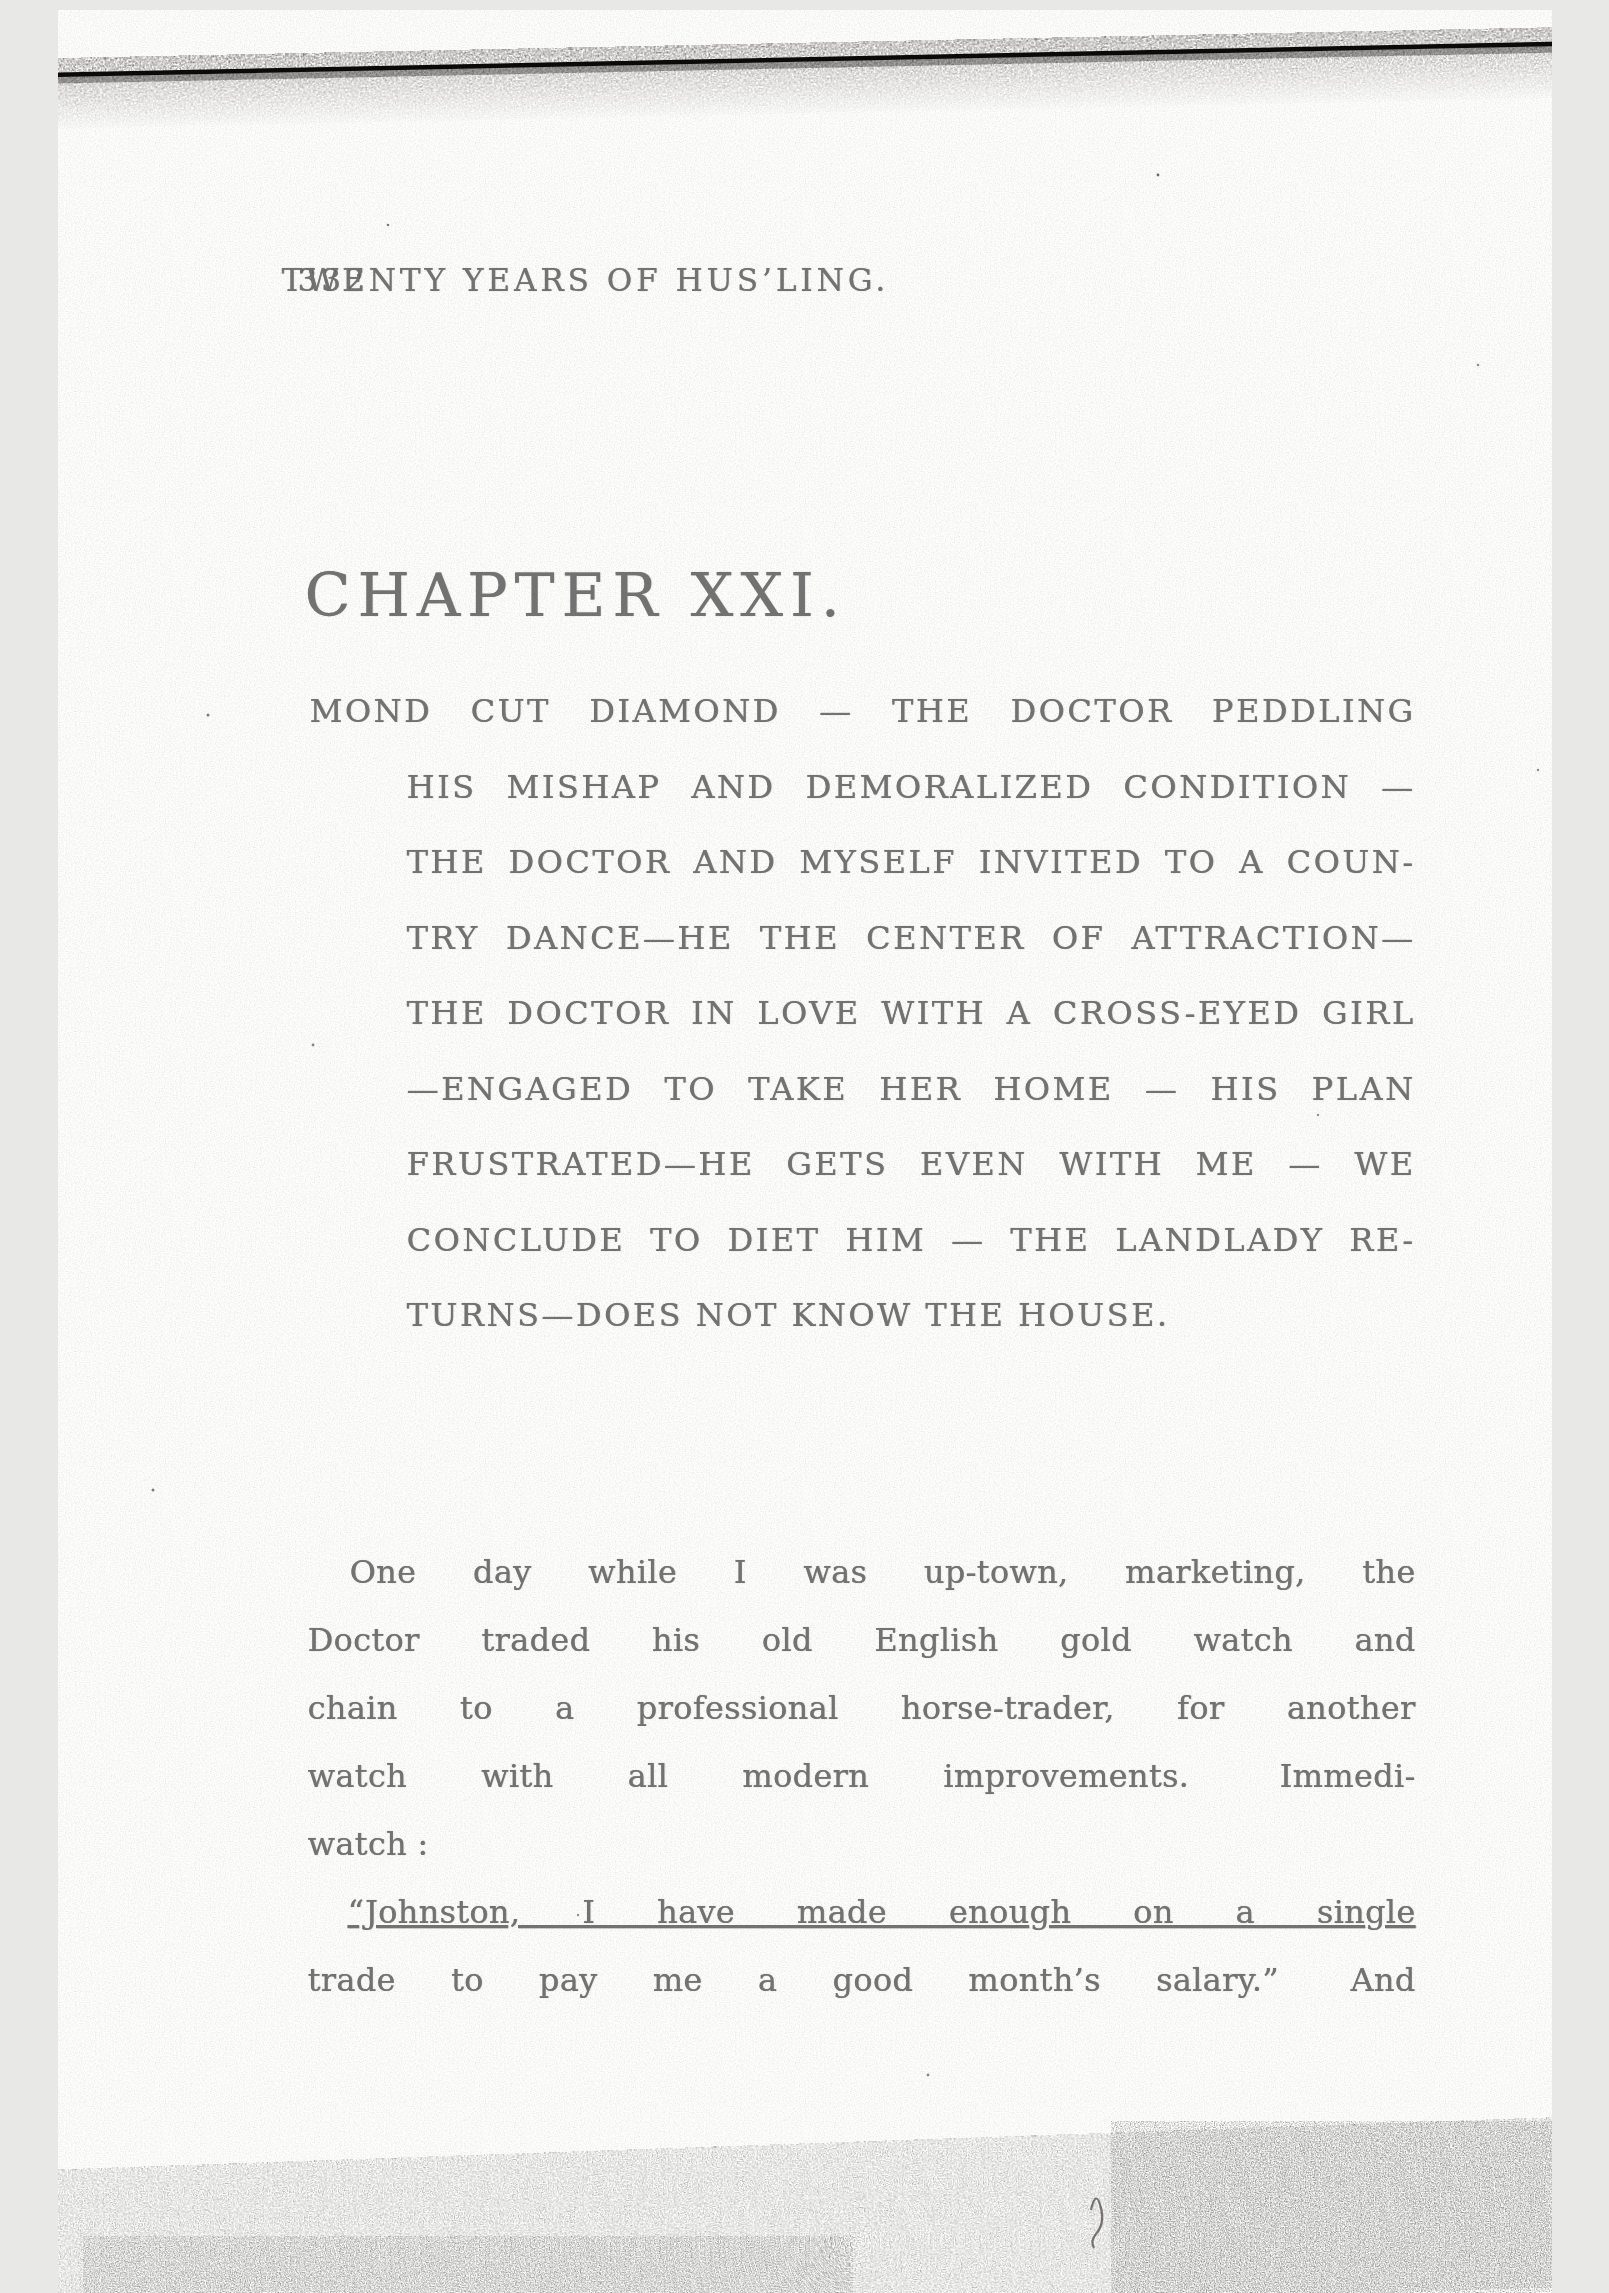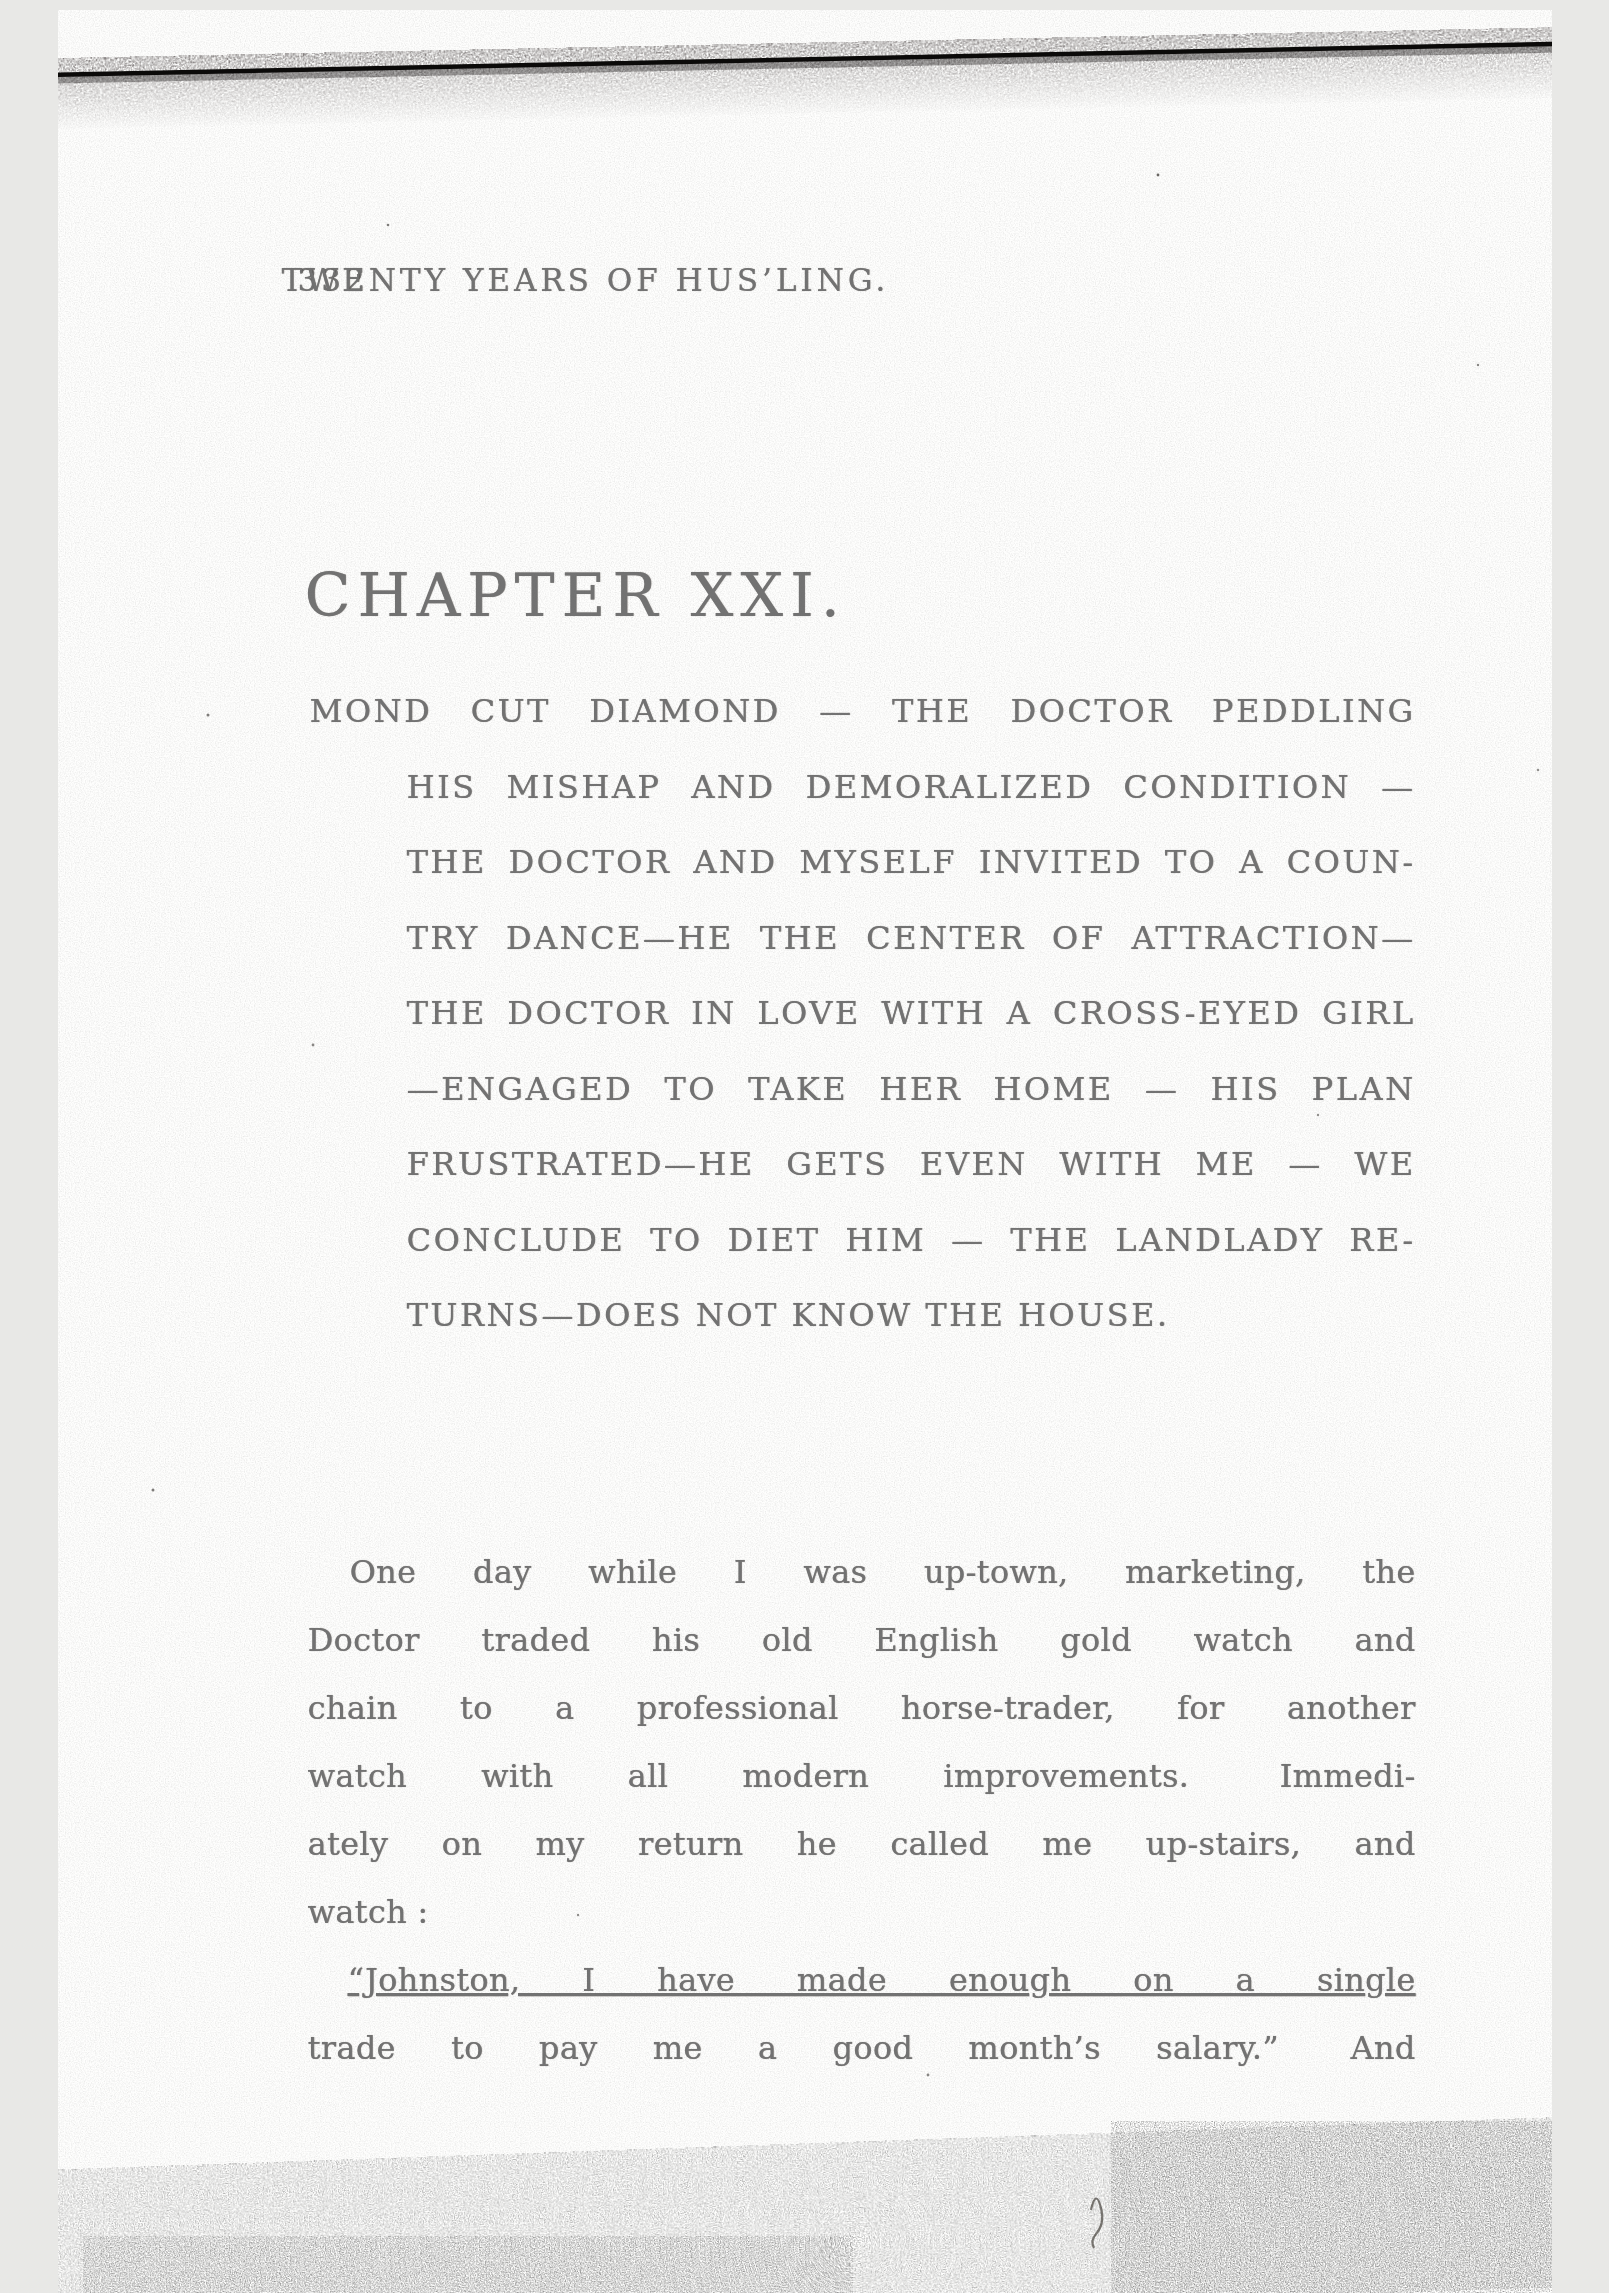--- a/index.html
+++ b/index.html
@@ -139,21 +139,20 @@
     <div class="para para1">
 
         <div>One day while I was up-town, marketing, the</div>
 
         <div>Doctor traded his old English gold watch and</div>
 
         <div>chain to a professional horse-trader, for another</div>
 
         <div>watch with all modern improvements.  Immedi-</div>
 
-        <div>ately on my return he called me up-stairs, and</div>
 
         <div>watch :</div>
       </div>
     <div class="para para2">
 
         <div>“Johnston, I have made enough on a single</div>
 
         <div>trade to pay me a good month’s salary.”  And</div>
       </div>
   </section>

